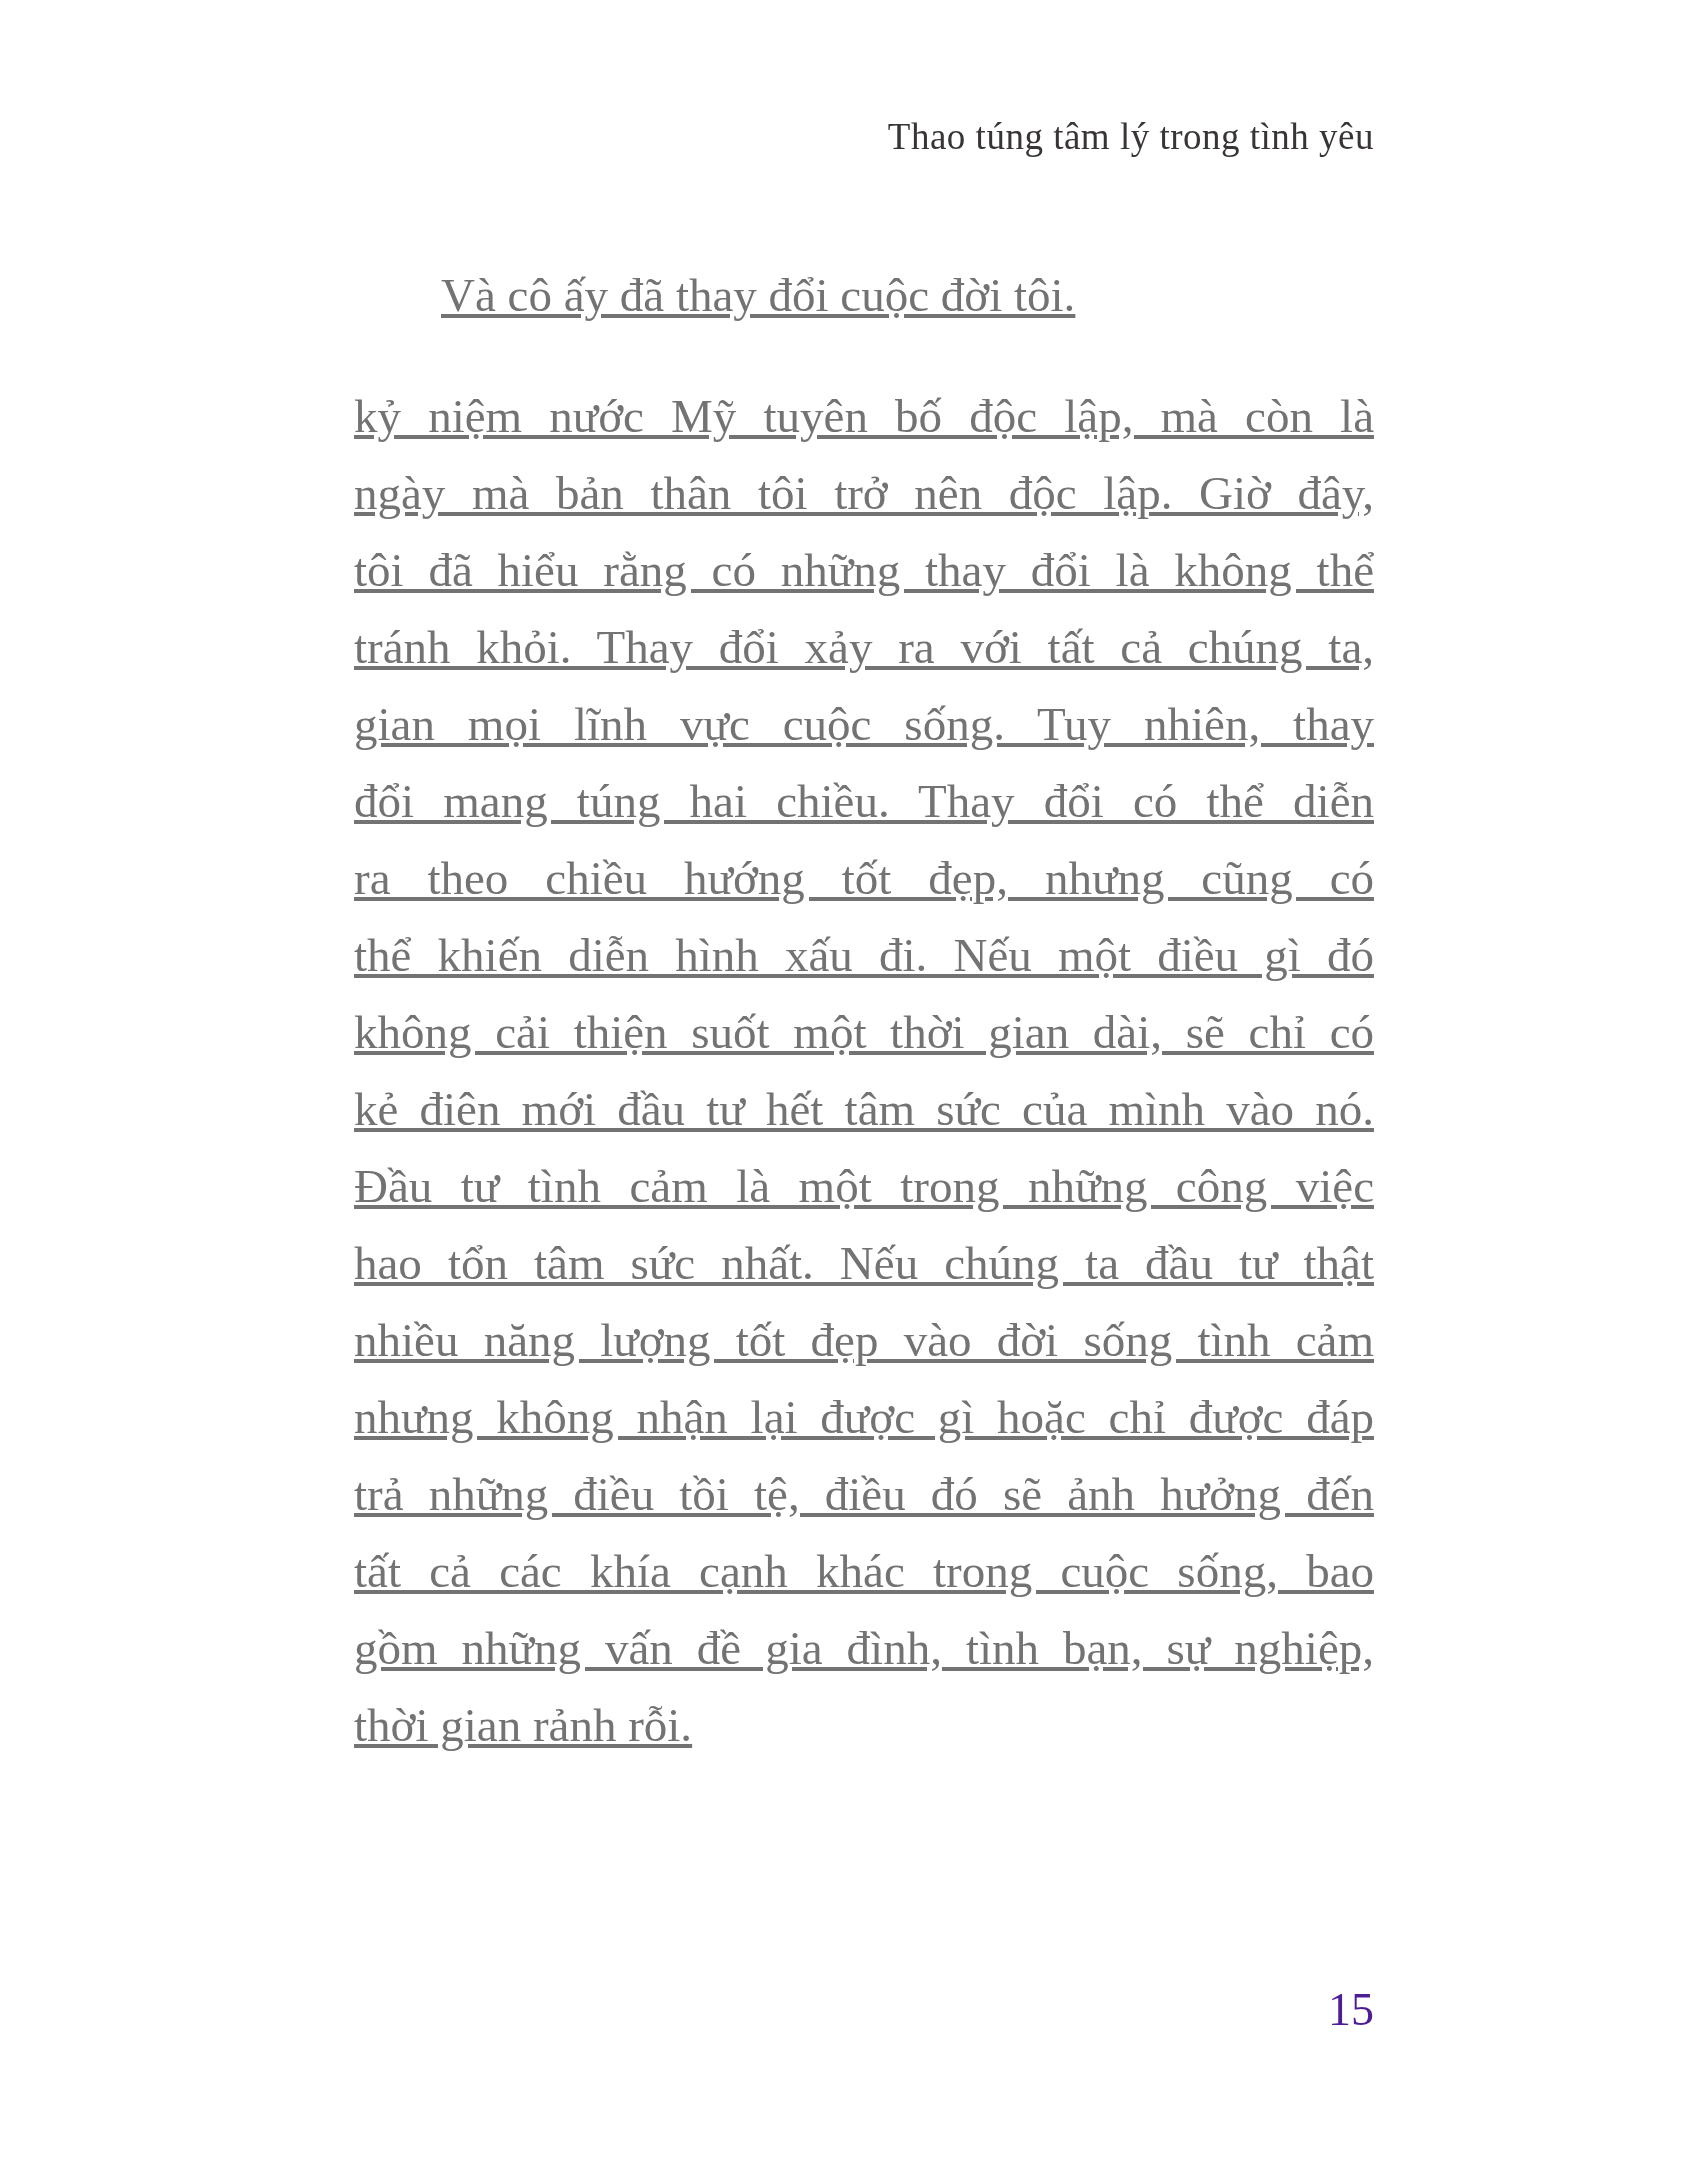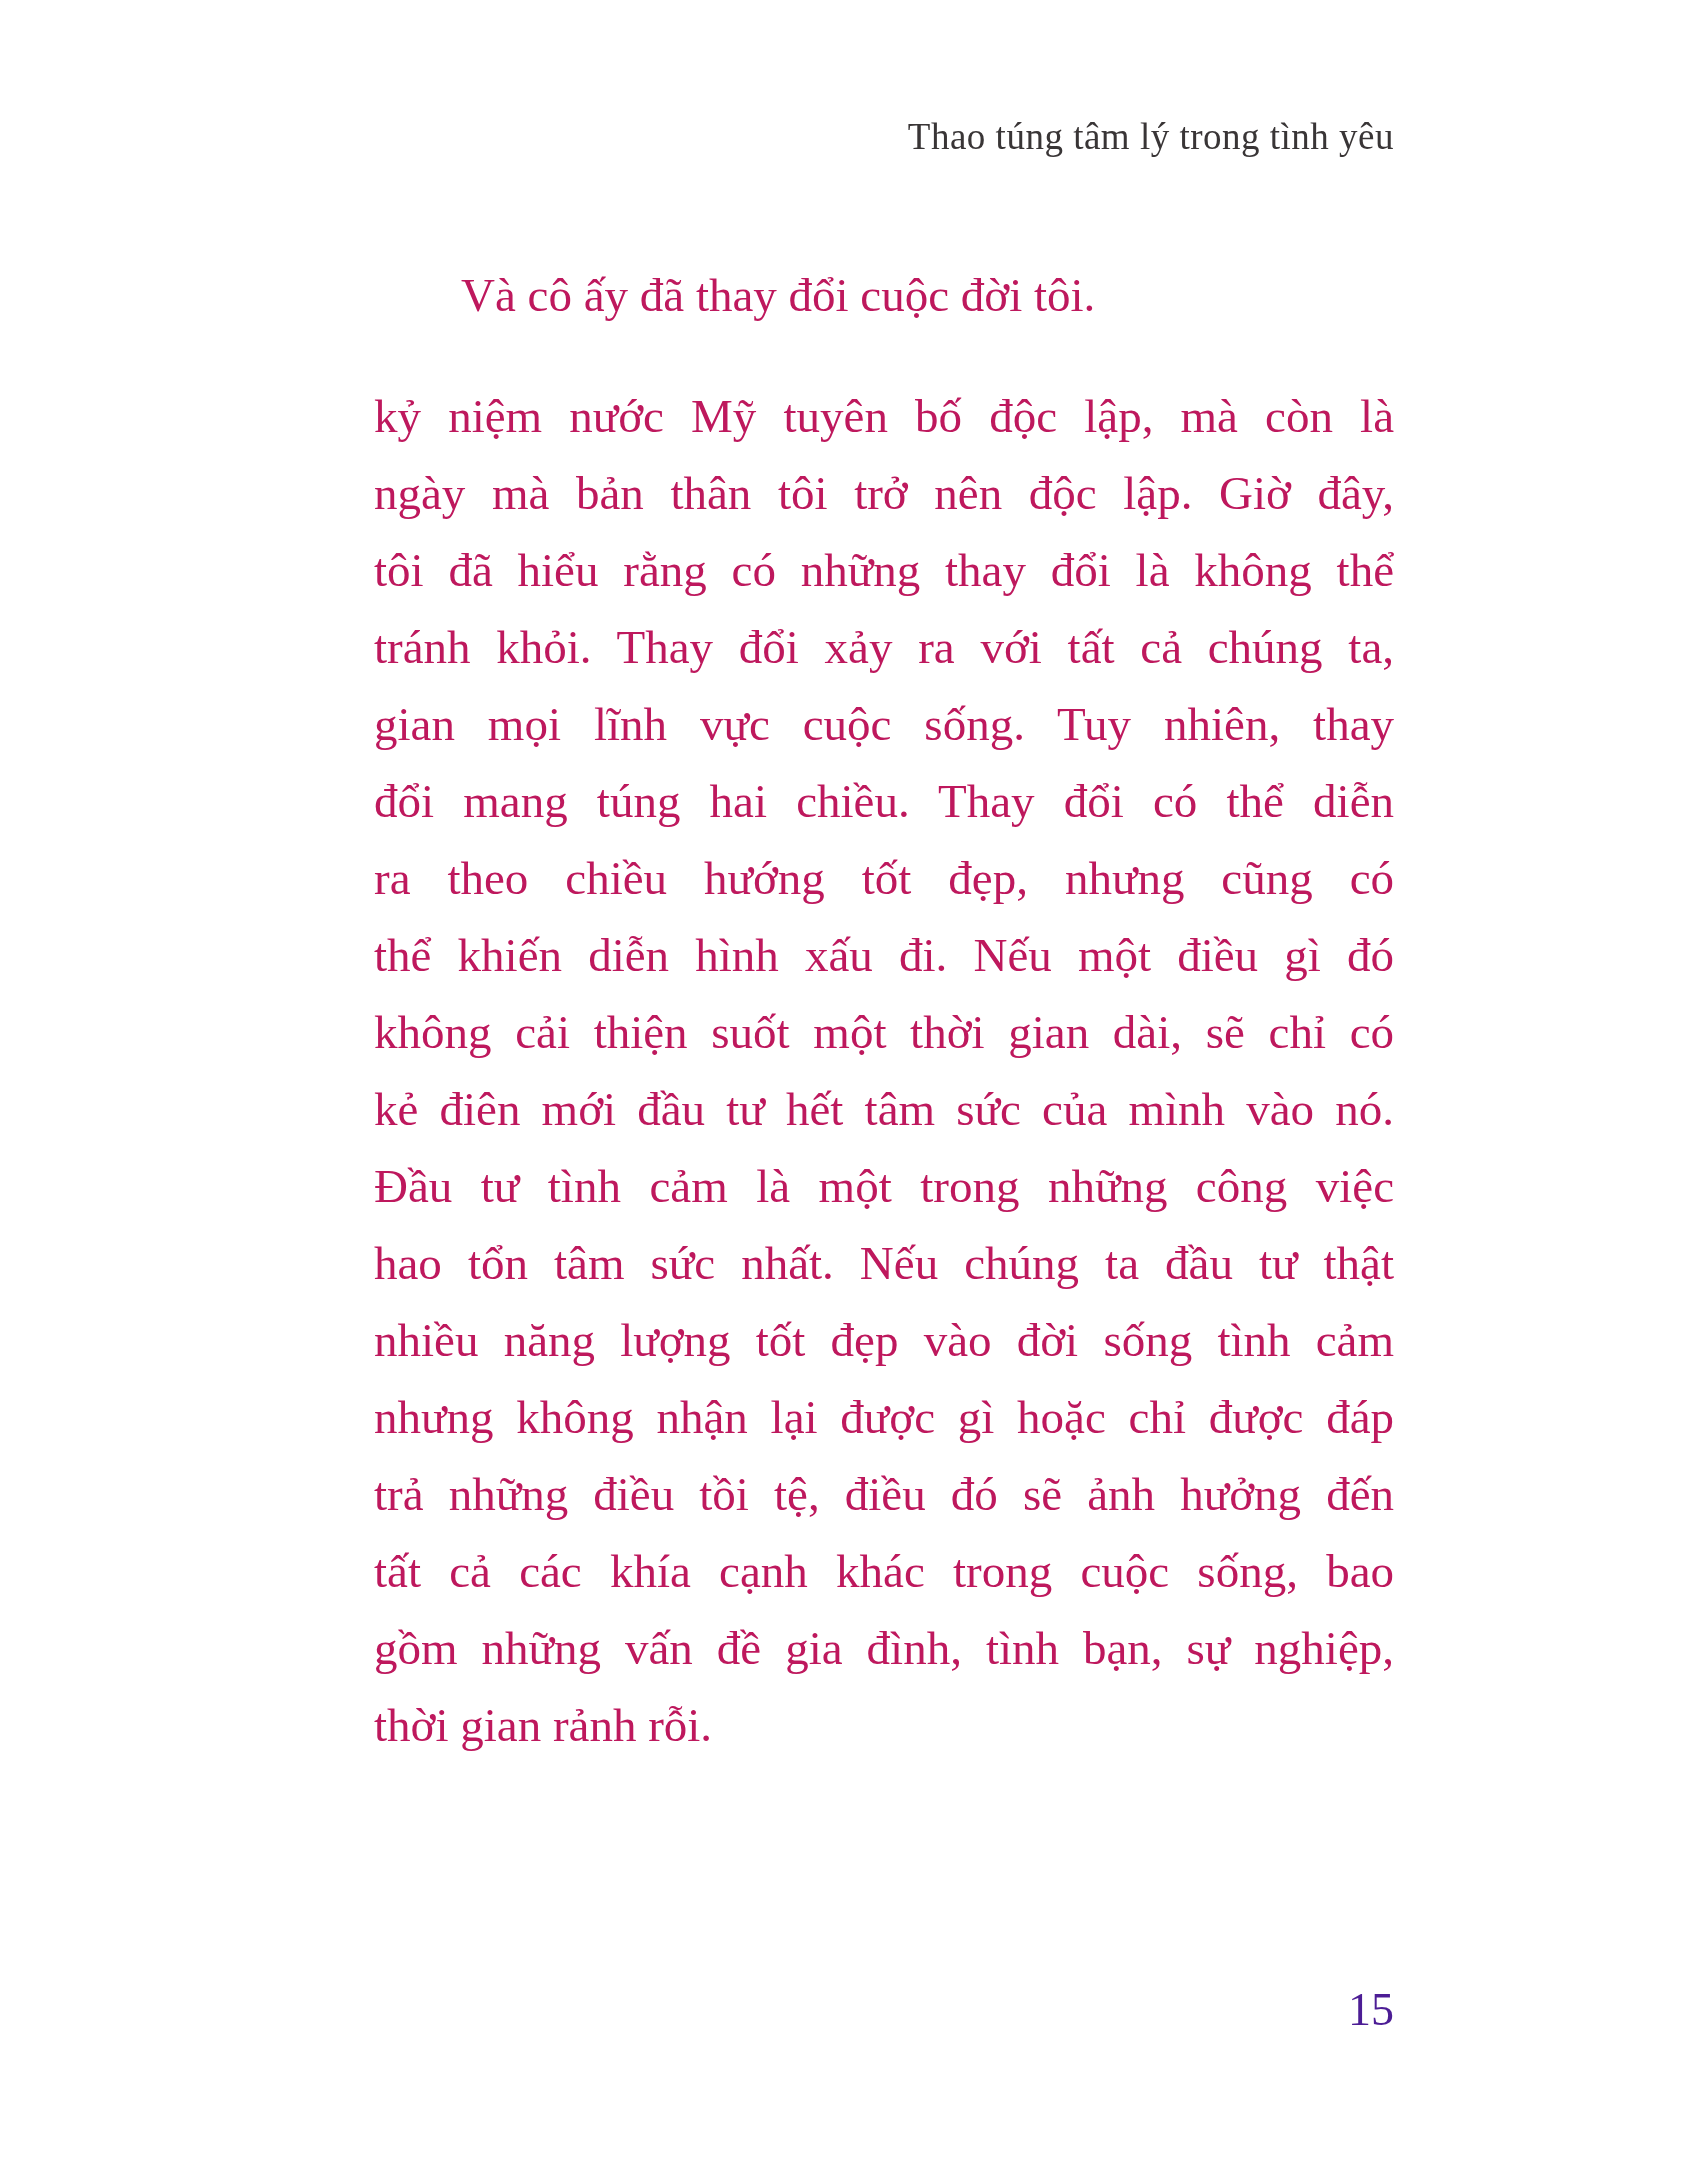--- a/index.html
+++ b/index.html
@@ -7,39 +7,39 @@
     padding: 0;
     background: #ffffff;
   }
   .page {
     position: relative;
     width: 1409px;
     height: 2178px;
     background: #ffffff;
     font-family: "Liberation Serif", "DejaVu Serif", serif;
     overflow: hidden;
-    margin-left: 20px;
   }
   .running-header {
     position: absolute;
     left: 354px;
     top: 115px;
     width: 1020px;
     text-align: right;
     font-size: 37px;
     line-height: 1.2;
     color: #393536;
     letter-spacing: 0.5px;
   }
   .body-text {
     position: absolute;
     left: 354px;
     top: 257px;
     width: 1020px;
-    color: #be185d;
+    color: #737373;
+    text-decoration: underline;
   }
   .para + .para {
     margin-top: 44px;
   }
   .tline {
     font-size: 47px;
     line-height: 77px;
     white-space: normal;
   }
   .tline.just {

